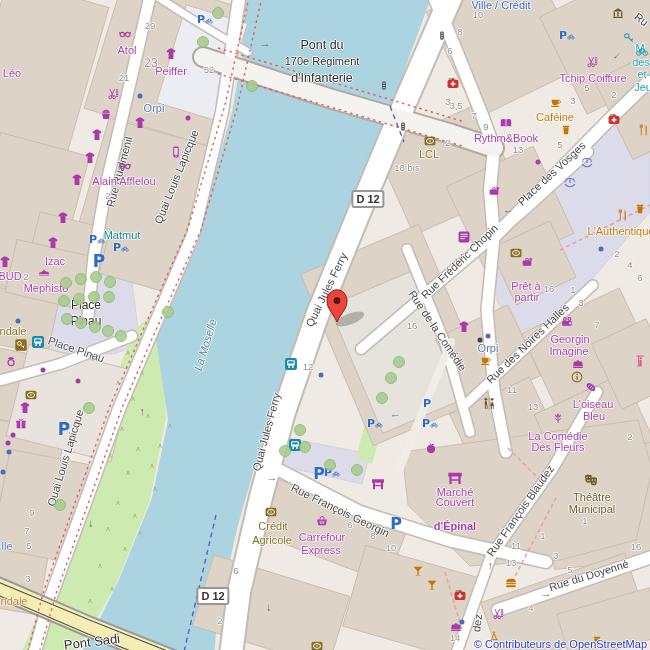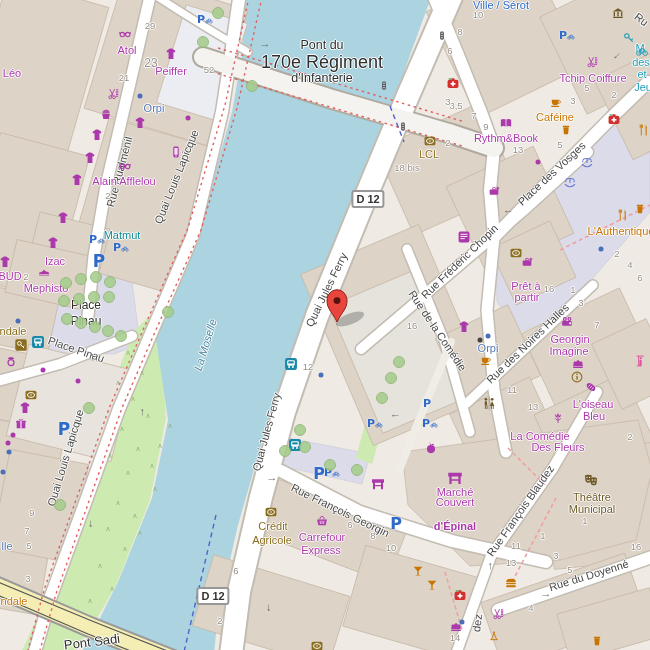--- a/index.html
+++ b/index.html
@@ -151,56 +151,56 @@
       <div class="lbl" style="color: rgb(71, 71, 71); left: 552px; top: 174px; transform: translate(-50%, -50%) rotate(-43deg);">Place des Vosges</div>
       <div class="lbl" style="color: rgb(71, 71, 71); left: 460px; top: 262px; transform: translate(-50%, -50%) rotate(-44deg);">Rue Frédéric Chopin</div>
       <div class="lbl" style="color: rgb(71, 71, 71); left: 437px; top: 331px; transform: translate(-50%, -50%) rotate(56deg);">Rue de la Comédie</div>
       <div class="lbl" style="color: rgb(71, 71, 71); left: 528px; top: 344px; transform: translate(-50%, -50%) rotate(-44deg);">Rue des Noires Halles</div>
       <div class="lbl" style="color: rgb(71, 71, 71); left: 340px; top: 511px; transform: translate(-50%, -50%) rotate(26deg);">Rue François Georgin</div>
       <div class="lbl" style="color: rgb(71, 71, 71); left: 521px; top: 511px; transform: translate(-50%, -50%) rotate(-55deg);">Rue François Blaudez</div>
       <div class="lbl" style="color: rgb(71, 71, 71); left: 589px; top: 576px; transform: translate(-50%, -50%) rotate(-17deg);">Rue du Doyenné</div>
       <div class="lbl" style="color: rgb(71, 71, 71); left: 478px; top: 623px; transform: translate(-50%, -50%) rotate(-83deg);">dez</div>
       <div class="lbl" style="color: rgb(71, 71, 71); left: 641px; top: 20px; transform: translate(-50%, -50%) rotate(38deg);">Ru</div>
       <div class="lbl" style="color: rgb(46, 46, 46); font-size: 12.5px; left: 322px; top: 46px; transform: translate(-50%, -50%);">Pont du</div>
-      <div class="lbl" style="color: rgb(46, 46, 46); font-size: 18px; left: 322px; top: 62px; transform: translate(-50%, -50%);">170e Régiment</div>
+      <div class="lbl" style="color: rgb(46, 46, 46); font-size: 11px; left: 322px; top: 62px; transform: translate(-50%, -50%);">170e Régiment</div>
       <div class="lbl" style="color: rgb(46, 46, 46); font-size: 12.5px; left: 322px; top: 79px; transform: translate(-50%, -50%);">d'Infanterie</div>
       <div class="lbl" style="color: rgb(46, 46, 46); font-size: 13px; left: 92px; top: 642px; transform: translate(-50%, -50%) rotate(-7deg);">Pont Sadi</div>
       <div class="lbl" style="color: rgb(46, 46, 46); font-size: 12px; left: 86px; top: 305px; transform: translate(-50%, -50%);">Place</div>
       <div class="lbl" style="color: rgb(46, 46, 46); font-size: 12px; left: 86px; top: 321px; transform: translate(-50%, -50%);">Pinau</div>
       <div class="lbl" style="color: rgb(77, 135, 160); font-style: italic; left: 206px; top: 345px; transform: translate(-50%, -50%) rotate(-73deg);">La Moselle</div>
       <div class="lbl" style="color: rgb(172, 57, 172); left: 12px; top: 74px; transform: translate(-50%, -50%);">Léo</div>
       <div class="lbl" style="color: rgb(172, 57, 172); left: 127px; top: 51px; transform: translate(-50%, -50%);">Atol</div>
       <div class="lbl" style="color: rgb(172, 57, 172); left: 171px; top: 72px; transform: translate(-50%, -50%);">Peiffer</div>
       <div class="lbl" style="color: rgb(88, 120, 184); left: 154px; top: 109px; transform: translate(-50%, -50%);">Orpi</div>
       <div class="lbl" style="color: rgb(172, 57, 172); left: 124px; top: 182px; transform: translate(-50%, -50%);">Alain Afflelou</div>
       <div class="lbl" style="color: rgb(15, 138, 150); left: 122px; top: 236px; transform: translate(-50%, -50%);">Matmut</div>
       <div class="lbl" style="color: rgb(172, 57, 172); left: 55px; top: 262px; transform: translate(-50%, -50%);">Izac</div>
       <div class="lbl" style="color: rgb(172, 57, 172); left: 10px; top: 277px; transform: translate(-50%, -50%);">BUD</div>
       <div class="lbl" style="color: rgb(172, 57, 172); left: 46px; top: 289px; transform: translate(-50%, -50%);">Mephisto</div>
       <div class="lbl" style="color: rgb(138, 109, 30); left: 13px; top: 332px; transform: translate(-50%, -50%);">ndale</div>
       <div class="lbl" style="color: rgb(88, 120, 184); left: 7px; top: 547px; transform: translate(-50%, -50%);">lle</div>
       <div class="lbl" style="color: rgb(199, 116, 0); left: 14px; top: 602px; transform: translate(-50%, -50%);">ndale</div>
-      <div class="lbl" style="color: rgb(46, 106, 200); left: 501px; top: 6px; transform: translate(-50%, -50%);">Ville / Sérot</div>
+      <div class="lbl" style="color: rgb(46, 106, 200); left: 501px; top: 6px; transform: translate(-50%, -50%);">Ville / Crédit</div>
       <div class="lbl" style="color: rgb(172, 57, 172); left: 593px; top: 79px; transform: translate(-50%, -50%);">Tchip Coiffure</div>
       <div class="lbl" style="color: rgb(199, 116, 0); left: 555px; top: 118px; transform: translate(-50%, -50%);">Caféine</div>
       <div class="lbl" style="color: rgb(172, 57, 172); left: 506px; top: 139px; transform: translate(-50%, -50%);">Rythm&amp;Book</div>
       <div class="lbl" style="color: rgb(138, 109, 30); left: 429px; top: 155px; transform: translate(-50%, -50%);">LCL</div>
       <div class="lbl" style="color: rgb(31, 157, 184); left: 640px; top: 49px; transform: translate(-50%, -50%);">M</div>
       <div class="lbl" style="color: rgb(31, 157, 184); left: 641px; top: 63px; transform: translate(-50%, -50%);">des</div>
       <div class="lbl" style="color: rgb(31, 157, 184); left: 642px; top: 75px; transform: translate(-50%, -50%);">et</div>
       <div class="lbl" style="color: rgb(31, 157, 184); left: 643px; top: 88px; transform: translate(-50%, -50%);">Jeu</div>
       <div class="lbl" style="color: rgb(199, 116, 0); left: 621px; top: 232px; transform: translate(-50%, -50%);">L'Authentique</div>
       <div class="lbl" style="color: rgb(172, 57, 172); left: 526px; top: 287px; transform: translate(-50%, -50%);">Prêt à</div>
       <div class="lbl" style="color: rgb(172, 57, 172); left: 527px; top: 298px; transform: translate(-50%, -50%);">partir</div>
       <div class="lbl" style="color: rgb(88, 120, 184); left: 488px; top: 349px; transform: translate(-50%, -50%);">Orpi</div>
       <div class="lbl" style="color: rgb(172, 57, 172); left: 570px; top: 340px; transform: translate(-50%, -50%);">Georgin</div>
       <div class="lbl" style="color: rgb(172, 57, 172); left: 569px; top: 352px; transform: translate(-50%, -50%);">Imagine</div>
       <div class="lbl" style="color: rgb(172, 57, 172); left: 593px; top: 405px; transform: translate(-50%, -50%);">L'oiseau</div>
       <div class="lbl" style="color: rgb(172, 57, 172); left: 594px; top: 417px; transform: translate(-50%, -50%);">Bleu</div>
-      <div class="lbl" style="color: rgb(172, 57, 172); left: 540px; top: 437px; transform: translate(-50%, -50%);">La Comédie</div>
+      <div class="lbl" style="color: rgb(172, 57, 172); left: 558px; top: 437px; transform: translate(-50%, -50%);">La Comédie</div>
       <div class="lbl" style="color: rgb(172, 57, 172); left: 558px; top: 448px; transform: translate(-50%, -50%);">Des Fleurs</div>
       <div class="lbl" style="color: rgb(172, 57, 172); left: 455px; top: 493px; transform: translate(-50%, -50%);">Marché</div>
       <div class="lbl" style="color: rgb(172, 57, 172); left: 455px; top: 503px; transform: translate(-50%, -50%);">Couvert</div>
       <div class="lbl" style="color: rgb(172, 57, 172); left: 455px; top: 527px; transform: translate(-50%, -50%); font-weight: bold;">d'Épinal</div>
       <div class="lbl" style="color: rgb(138, 109, 30); left: 273px; top: 527px; transform: translate(-50%, -50%);">Crédit</div>
       <div class="lbl" style="color: rgb(138, 109, 30); left: 272px; top: 541px; transform: translate(-50%, -50%);">Agricole</div>
       <div class="lbl" style="color: rgb(172, 57, 172); left: 322px; top: 538px; transform: translate(-50%, -50%);">Carrefour</div>
       <div class="lbl" style="color: rgb(172, 57, 172); left: 321px; top: 551px; transform: translate(-50%, -50%);">Express</div>
       <div class="lbl" style="color: rgb(110, 90, 40); left: 592px; top: 498px; transform: translate(-50%, -50%);">Théâtre</div>
       <div class="lbl" style="color: rgb(110, 90, 40); left: 592px; top: 510px; transform: translate(-50%, -50%);">Municipal</div>
@@ -898,13 +898,14 @@
     </div>
 
   <div class="marker" style="left: 337px; top: 322px;">
     <svg width="46" height="40" viewBox="0 0 46 40" style="position:absolute;left:-13px;top:-34px;overflow:visible">
       <ellipse cx="26" cy="31" rx="15" ry="5.5" fill="rgba(70,70,70,.33)" transform="rotate(-22 26 31)"></ellipse>
       <path d="M13 34 C9 25 3 21 3 13 C3 6.4 7.5 1.8 13 1.8 C18.5 1.8 23 6.4 23 13 C23 21 17 25 13 34 Z" style="fill:var(--marker)" stroke="#8c1f18" stroke-width="1"></path>
       <circle cx="13" cy="12.6" r="3.4" fill="#57120e"></circle>
     </svg>
   </div>
 
+  <div class="attribution">© Contributeurs de OpenStreetMap</div>
 </div>
 
 </body></html>

